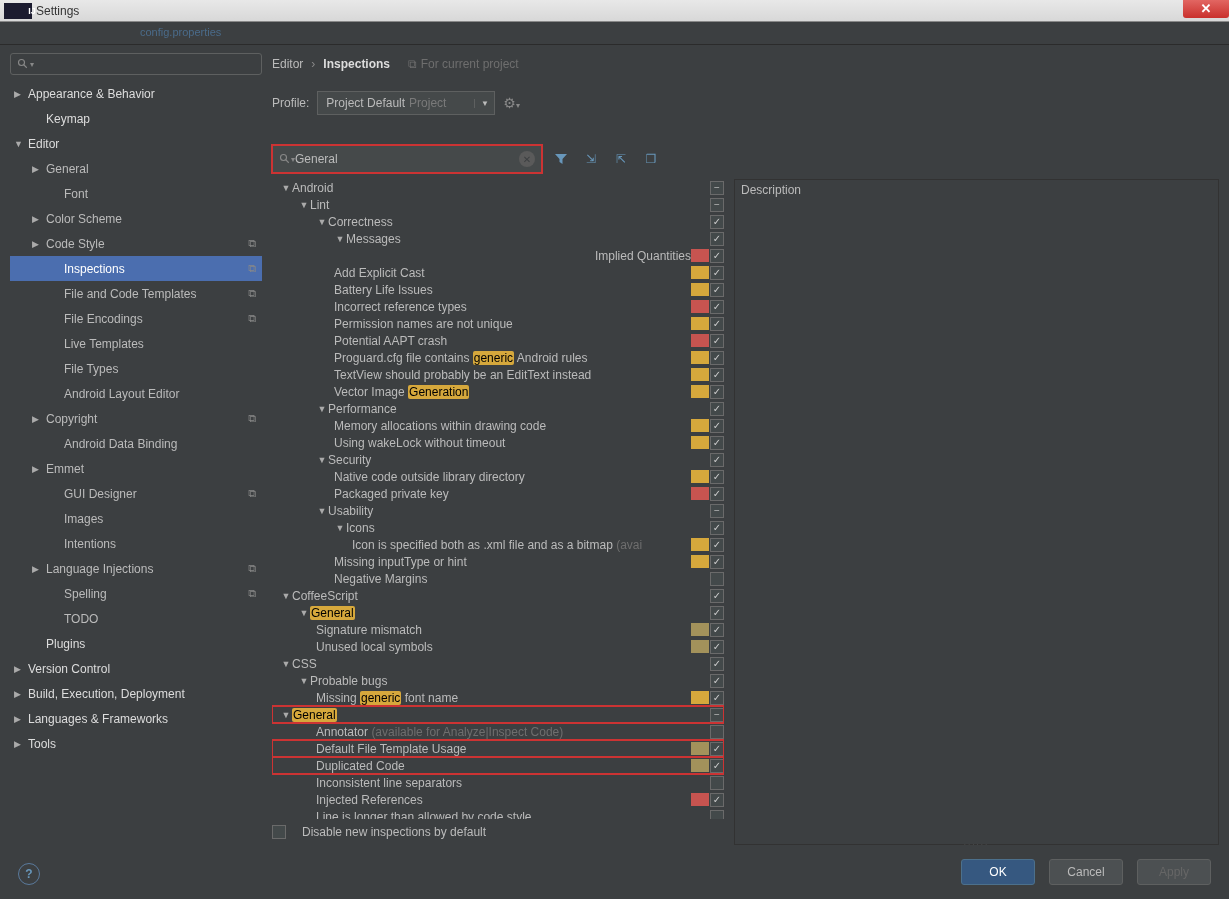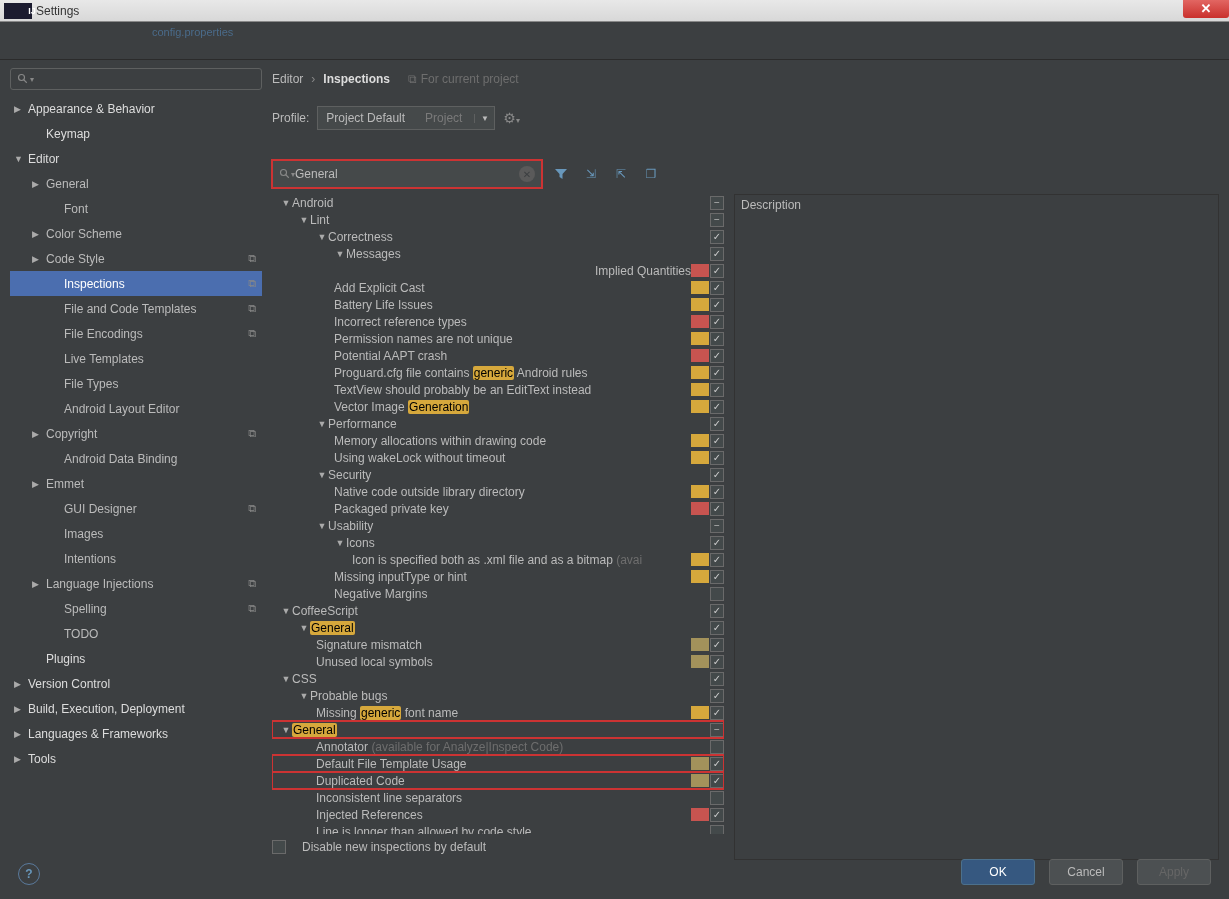--- a/index.html
+++ b/index.html
@@ -1,21 +1,21 @@
 <!DOCTYPE html>
 <html><head>
 <meta charset="utf-8">
 <style>
 * { margin:0; padding:0; box-sizing:border-box; font-family:"Segoe UI",Arial,sans-serif; font-size:12px; }
 body { width:1229px; height:899px; background:#3c3f41; color:#bbbbbb; overflow:hidden; }
 .titlebar { height:22px; background:linear-gradient(#e8e8e8,#d8d8d8); display:flex; align-items:center; position:relative; border-bottom:1px solid #888; }
 .titlebar-icon { width:16px; height:16px; background:#1b1b2f; margin:4px 4px; display:flex; align-items:center; justify-content:center; color:#fff; font-size:9px; font-weight:bold;padding-left:28px; }
 .titlebar-title { color:#333; font-size:12px; }
 .close-btn { position:absolute; right:0; top:-2px; width:46px; height:20px; background:#d9534f; background:linear-gradient(#e56c68,#c9302c); border-radius:0 0 3px 3px; color:#fff; display:flex; align-items:center; justify-content:center; font-weight:bold; font-size:13px; }
-.tabstrip { height:38px; background:#3c3f41; display:flex; border-bottom:1px solid #2b2b2b;gap:12px; }
+.tabstrip { height:23px; background:#3c3f41; display:flex; border-bottom:1px solid #2b2b2b; }
 .tab-inactive { padding:4px 10px; color:#4a6b8a; font-size:11px; }
 .mainwrap { display:flex; height:800px; background:#3c3f41; padding:8px 10px 0 10px; gap:10px; }
 .sidebar { width:252px; background:#3c3f41; }
 .search-sidebar { height:22px; border:1px solid #5e6060; border-radius:3px; display:flex; align-items:center; padding:0 6px; margin-bottom:6px; }
 .search-sidebar svg { width:12px; height:12px; fill:#888; }
 .tree { }
 .tree-row { display:flex; align-items:center; height:25px; padding-left:4px; cursor:default; position:relative; }
 .tree-row.selected { background:#4b6eaf; color:#fff; }
 .tree-row.lvl0 { padding-left:4px; }
 .tree-row.lvl1 { padding-left:22px; }
@@ -26,21 +26,21 @@
 .copy-icon { position:absolute; right:6px; color:#888; font-size:11px; }
 .content { flex:1; display:flex; flex-direction:column; }
 .breadcrumb { display:flex; align-items:center; gap:8px; height:22px; color:#bbbbbb; }
 .breadcrumb .bc-item { color:#bbb; }
 .breadcrumb .bc-sep { color:#888; }
 .bc-current { font-weight:bold; color:#ddd; }
 .bc-hint { color:#6e6e6e; margin-left:10px; display:flex; align-items:center; gap:4px; }
 .profile-row { display:flex; align-items:center; gap:8px; margin-top:16px; }
 .profile-row label { color:#bbb; }
 .profile-select { display:flex; align-items:center; border:1px solid #5e6060; height:24px; background:#45494a; }
-.profile-select .sel-body { padding:0 8px; width:156px; display:flex; gap:20px; }
+.profile-select .sel-body { padding:0 8px; width:156px; display:flex; gap:4px; }
 .profile-select .sel-btn { width:20px; border-left:1px solid #5e6060; display:flex; align-items:center; justify-content:center; font-size:8px; }
 .gear { color:#888; font-size:14px; }
 .search-insp-row { display:flex; align-items:center; gap:8px; margin-top:30px; }
 .search-insp { width:270px; height:28px; border:1px solid #466187; background:#45494a; display:flex; align-items:center; padding:0 6px; outline:2px solid #c33; outline-offset:-1px; }
 .search-insp input { flex:1; background:transparent; border:none; color:#bbb; font-size:12px; outline:none; }
 .clear-icon { width:16px; height:16px; border-radius:50%; background:#5a5a5a; color:#3c3f41; display:flex; align-items:center; justify-content:center; font-size:10px; }
 .toolbar-btn { width:22px; height:22px; display:flex; align-items:center; justify-content:center; color:#6897bb; }
 .content-split { display:flex; gap:10px; margin-top:6px; flex:1; min-height:0; }
 .insp-tree-wrap { width:452px; position:relative; display:flex; flex-direction:column; }
 .insp-tree { flex:1; overflow:hidden; position:relative; }

